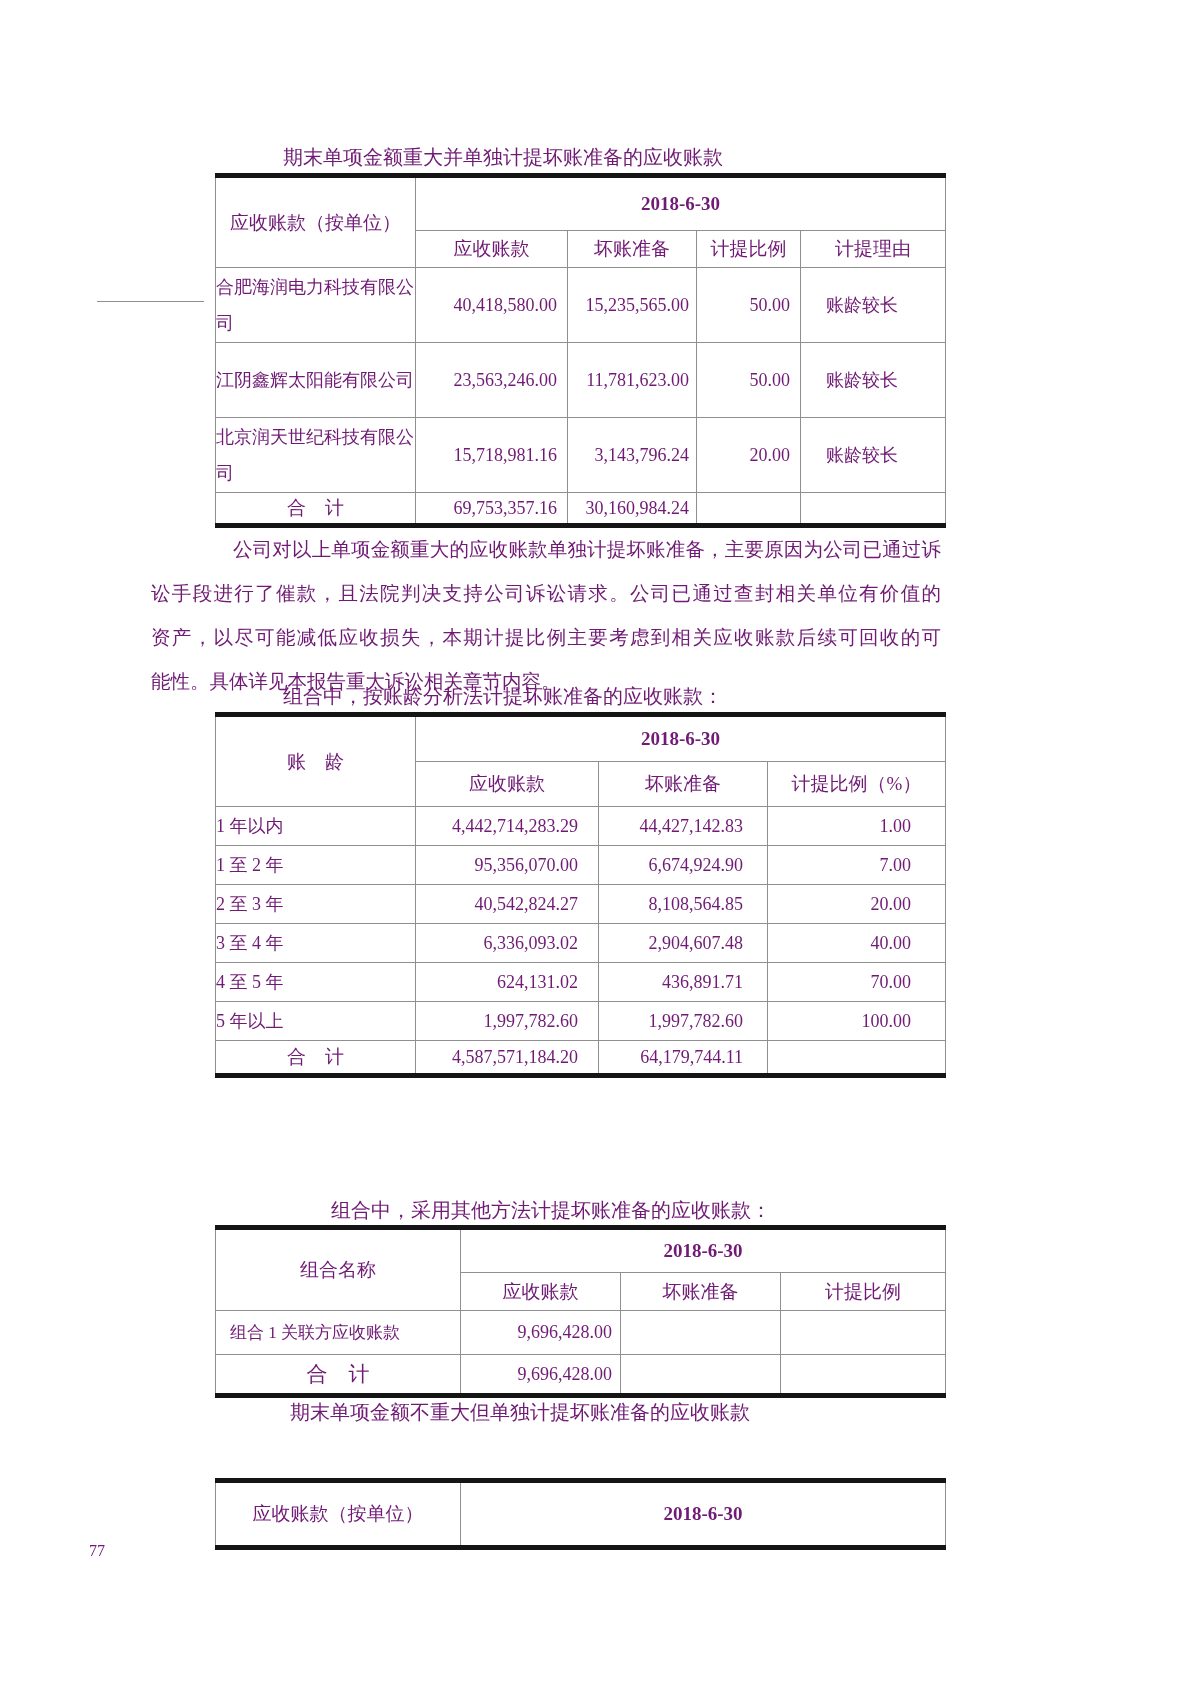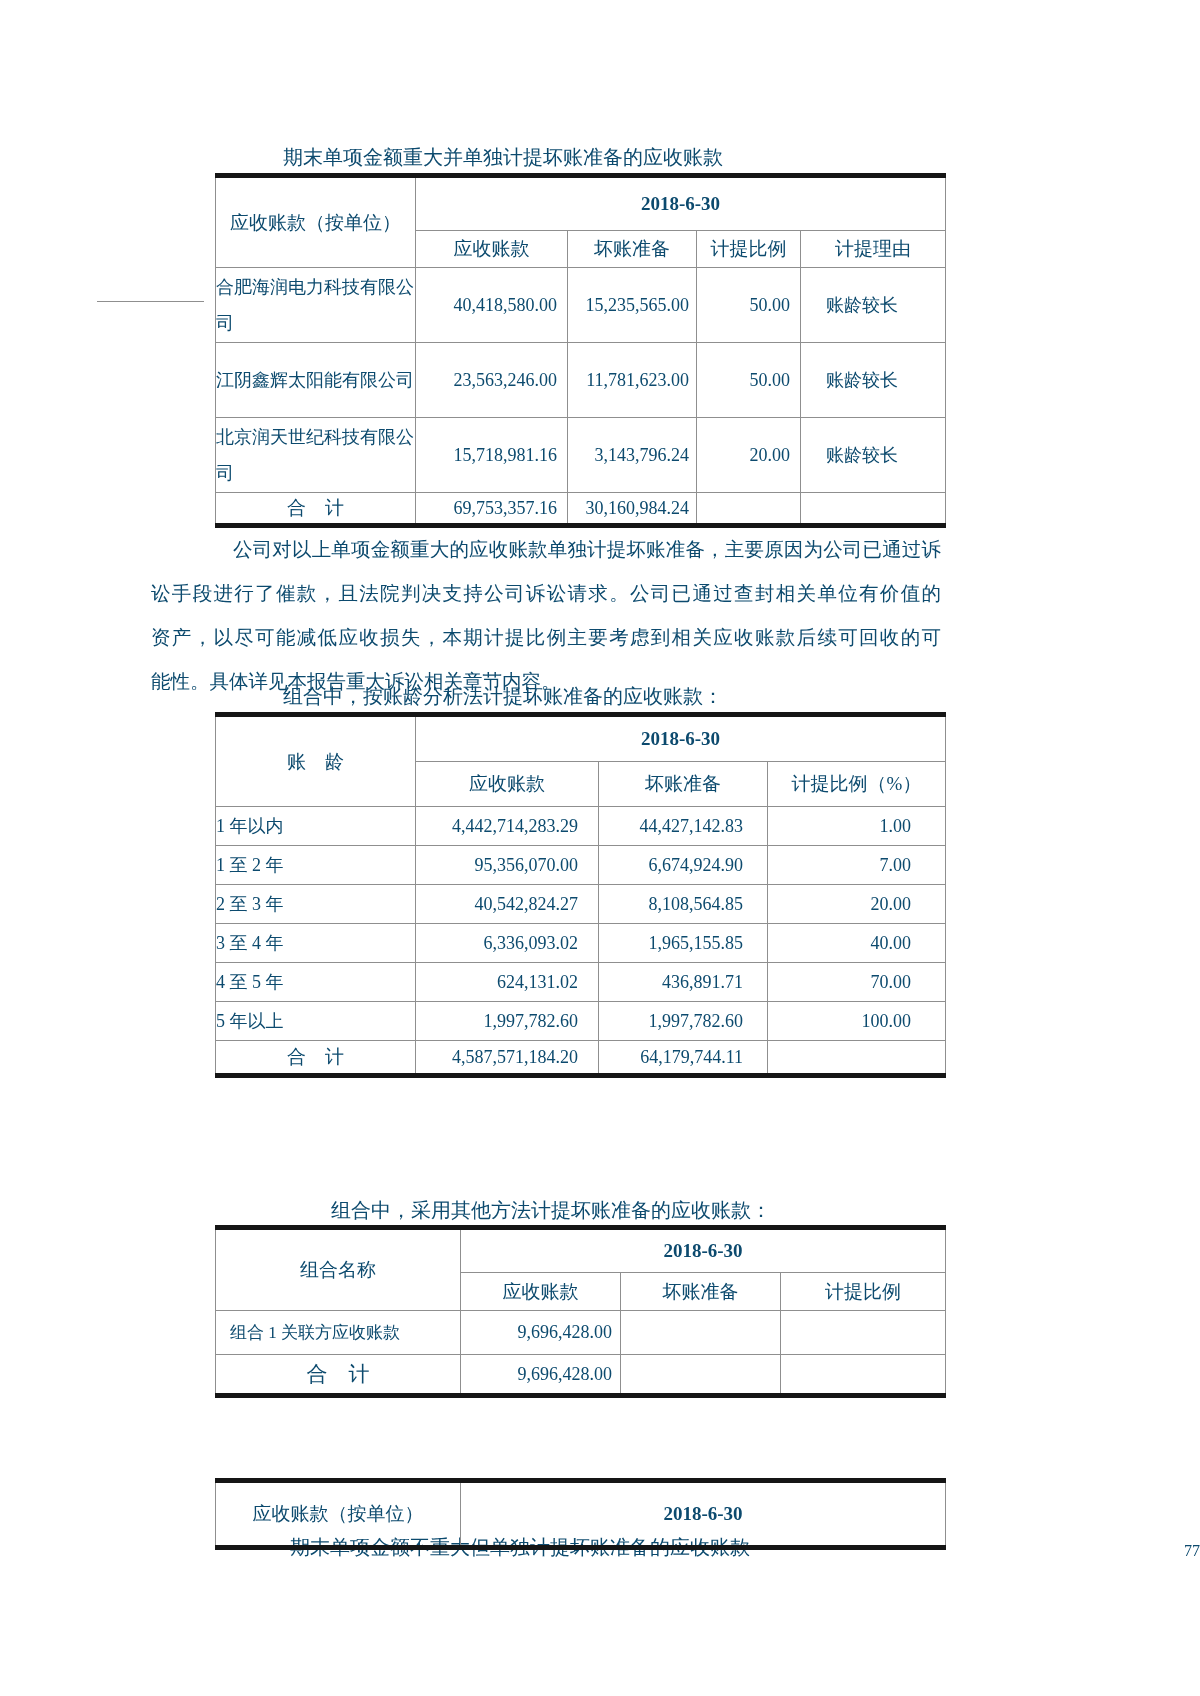--- a/index.html
+++ b/index.html
@@ -2,21 +2,21 @@
 <html><head>
 <meta charset="utf-8">
 <style>
   html,body { margin:0; padding:0; background:#ffffff; }
   .page {
     position: relative;
     width: 1200px; height: 1696px;
     margin: 0 auto;
     background: #ffffff;
     font-family: "Liberation Serif", "DejaVu Serif", serif;
-    color: #0c4a6e;
+    color: #701a75;
     overflow: hidden;
   }
   .abs { position: absolute; }
 
   .sec-title { font-size: 20px; line-height: 28px; white-space: nowrap; }
 
   .margin-line { border-top: 1px solid #8f8f8f; height: 0; }
 
   table.doc-table {
     border-collapse: collapse;
@@ -70,21 +70,21 @@
     border-bottom: 1px solid #8f8f8f;
   }
   .t4 tr td { height: 62px; }
 
   
   .para { width: 790px; font-size: 19.5px; }
   .pline { height: 44px; line-height: 44px; text-align: justify; text-align-last: justify; white-space: nowrap; }
   .pline.first { text-indent: 82px; }
   .pline.last { text-align-last: left; }
 
-  .page-num { width: 1200px; text-align: right; padding-left: 89px; box-sizing: border-box; font-size: 16px; }
+  .page-num { width: 1200px; text-align: left; padding-left: 89px; box-sizing: border-box; font-size: 16px; }
 </style>
 </head>
 <body>
 
 <div class="page">
 
   <div class="abs margin-line" style="left:97px; top:301px; width:107px;"></div>
 
   <div class="abs sec-title" style="left:283px; top:143px;">期末单项金额重大并单独计提坏账准备的应收账款</div>
 
@@ -181,21 +181,21 @@
         </tr>
         <tr class="data">
           <td class="namecell">2 至 3 年</td>
           <td class="numcell col-recv">40,542,824.27</td>
           <td class="numcell col-bad">8,108,564.85</td>
           <td class="numcell col-rat">20.00</td>
         </tr>
         <tr class="data">
           <td class="namecell">3 至 4 年</td>
           <td class="numcell col-recv">6,336,093.02</td>
-          <td class="numcell col-bad">1,965,155.85</td>
+          <td class="numcell col-bad">2,904,607.48</td>
           <td class="numcell col-rat">40.00</td>
         </tr>
         <tr class="data">
           <td class="namecell">4 至 5 年</td>
           <td class="numcell col-recv">624,131.02</td>
           <td class="numcell col-bad">436,891.71</td>
           <td class="numcell col-rat">70.00</td>
         </tr>
         <tr class="data">
           <td class="namecell">5 年以上</td>
@@ -242,21 +242,21 @@
         <tr class="total">
           <td class="totlabel">合　计</td>
           <td class="numcell col-recv">9,696,428.00</td>
           <td></td>
           <td></td>
         </tr>
       </tbody>
     </table>
   </div>
 
-  <div class="abs sec-title" style="left:290px; top:1533px;">期末单项金额不重大但单独计提坏账准备的应收账款</div>
+  <div class="abs sec-title" style="left:290px; top:1398px;">期末单项金额不重大但单独计提坏账准备的应收账款</div>
 
   <div class="abs" style="left:215px; top:1478px;">
     <table class="doc-table t4">
       <colgroup>
           <col style="width:245px">
           <col style="width:485px">
         </colgroup>
       <tbody>
         <tr>
           <td class="rowhead">应收账款（按单位）</td>

